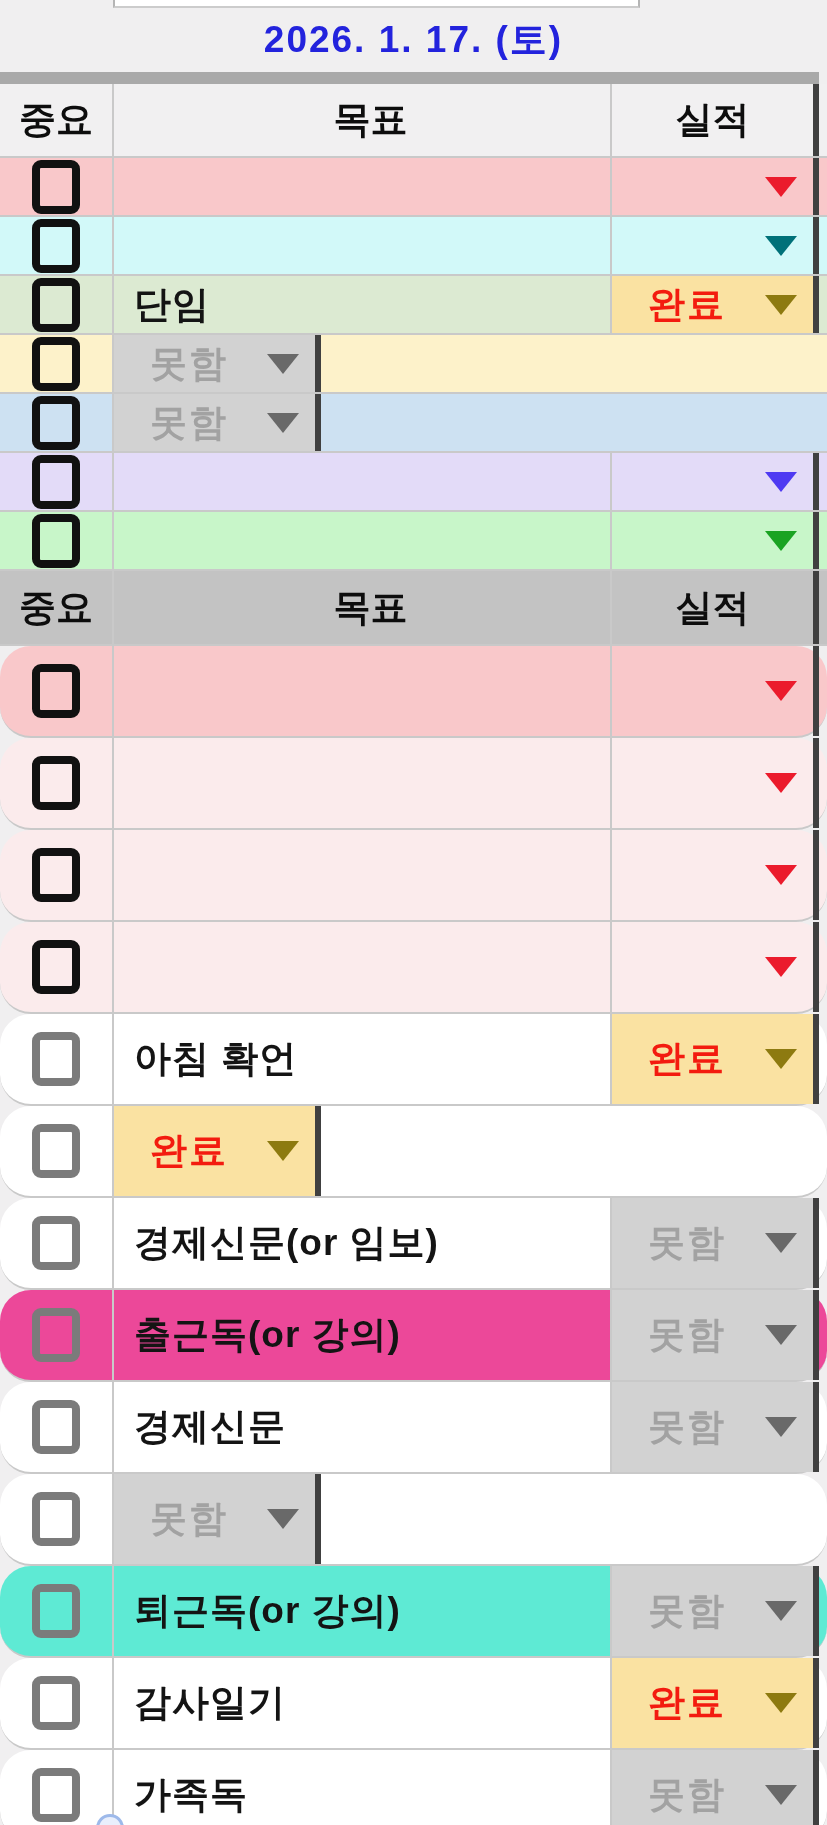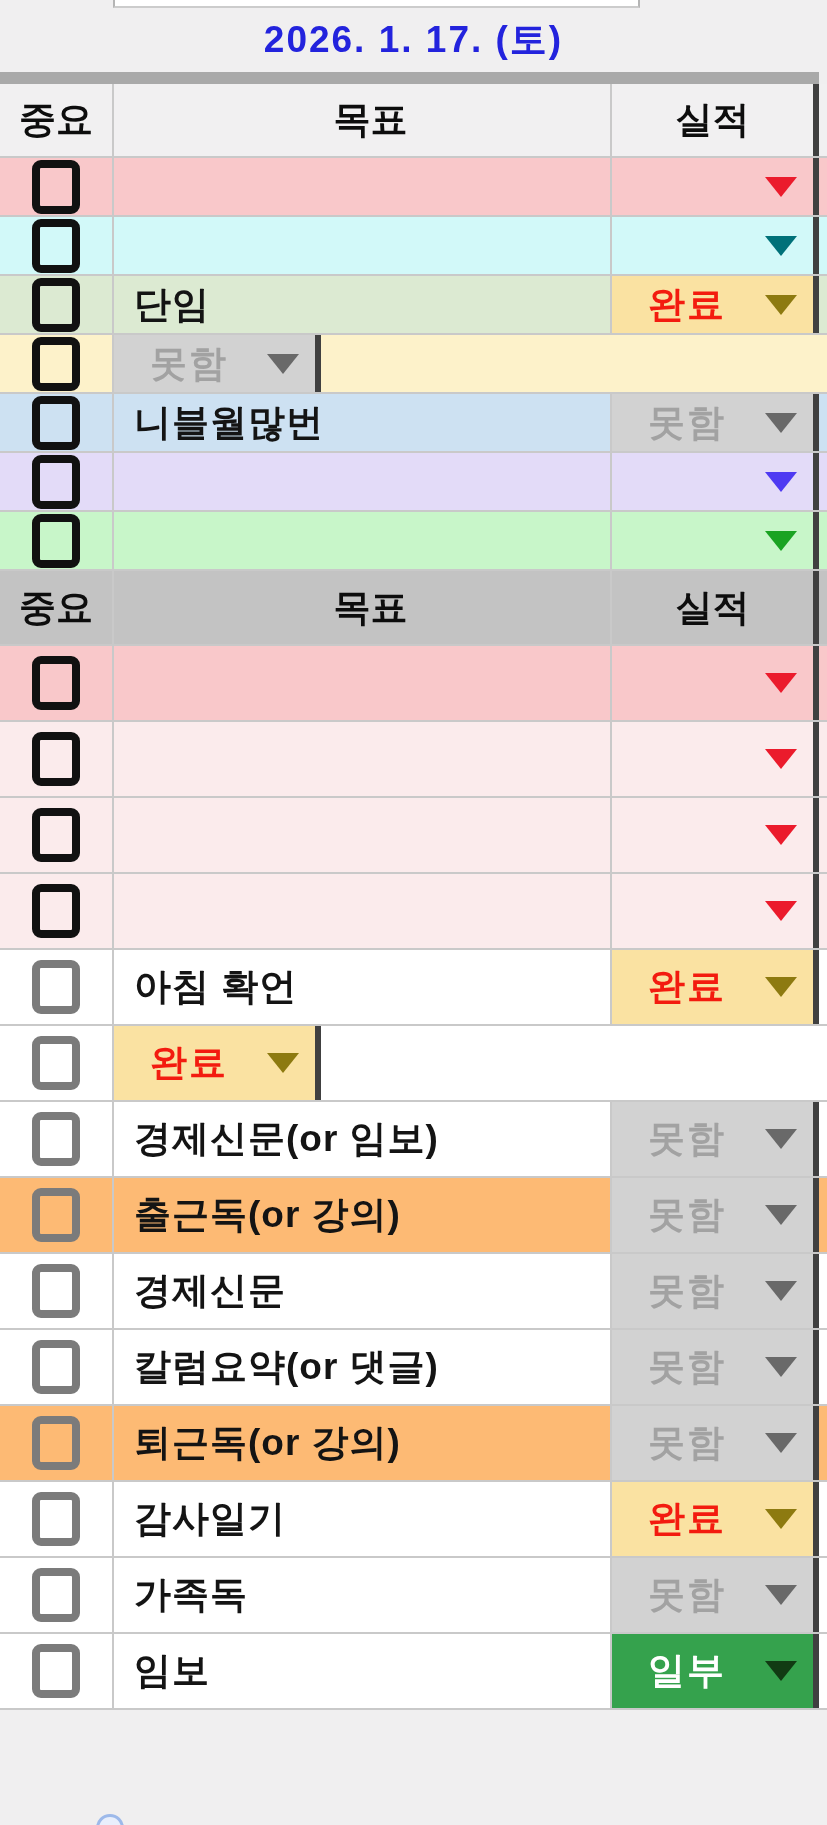--- a/index.html
+++ b/index.html
@@ -46,21 +46,21 @@
   .header2 { height:75px; background:#c3c3c3; border-bottom:2px solid #c9c9c9; }
   .hrow .hcell {
     display:flex; align-items:center; justify-content:center;
     font-size:37px; font-weight:700; color:#0d0d0d;
   }
   .hrow .c-goal { padding-left:17px; justify-content:center; }
 
   
   .row { border-bottom:2px solid #c9c9c9; }
   .section1 .row { height:59px; }
-  .section2 .row { height:76px; }
+  .section2 .row { height:92px;border-radius:31px; }
 
   .checkbox {
     width:48px; height:54px; border:8px solid #111111;
     border-radius:9px; background:transparent;
   }
 
   .goal-text {
     font-size:37px; font-weight:700; color:#141414;
     white-space:nowrap; letter-spacing:1px;
   }
@@ -152,23 +152,20 @@
     <div class="cell c-status" style="background: rgb(210, 210, 210);">
       <span class="status-label" style="color: rgb(162, 162, 162);">못함</span>
       <span class="status-arrow" style="border-top-color: rgb(105, 105, 105);"></span>
     </div>
     <div class="cell c-sliver"></div>
   </div>
       <div class="row" style="background: rgb(205, 225, 242);">
     <div class="cell c-imp">
       <div class="checkbox" style="border-color: rgb(17, 17, 17);"></div>
     </div>
-    <div class="cell c-goal">
-      <span class="goal-text">니블월많번</span>
-    </div>
     <div class="cell c-status" style="background: rgb(210, 210, 210);">
       <span class="status-label" style="color: rgb(162, 162, 162);">못함</span>
       <span class="status-arrow" style="border-top-color: rgb(105, 105, 105);"></span>
     </div>
     <div class="cell c-sliver"></div>
   </div>
       <div class="row" style="background: rgb(227, 219, 248);">
     <div class="cell c-imp">
       <div class="checkbox" style="border-color: rgb(17, 17, 17);"></div>
     </div>
@@ -285,21 +282,21 @@
     </div>
     <div class="cell c-goal">
       <span class="goal-text">경제신문(or 임보)</span>
     </div>
     <div class="cell c-status" style="background: rgb(210, 210, 210);">
       <span class="status-label" style="color: rgb(162, 162, 162);">못함</span>
       <span class="status-arrow" style="border-top-color: rgb(105, 105, 105);"></span>
     </div>
     <div class="cell c-sliver"></div>
   </div>
-      <div class="row" style="background: #fdba74;">
+      <div class="row" style="background: #ec4899;">
     <div class="cell c-imp">
       <div class="checkbox" style="border-color: rgb(123, 123, 123);"></div>
     </div>
     <div class="cell c-goal">
       <span class="goal-text">출근독(or 강의)</span>
     </div>
     <div class="cell c-status" style="background: rgb(210, 210, 210);">
       <span class="status-label" style="color: rgb(162, 162, 162);">못함</span>
       <span class="status-arrow" style="border-top-color: rgb(105, 105, 105);"></span>
     </div>
@@ -315,30 +312,27 @@
     <div class="cell c-status" style="background: rgb(210, 210, 210);">
       <span class="status-label" style="color: rgb(162, 162, 162);">못함</span>
       <span class="status-arrow" style="border-top-color: rgb(105, 105, 105);"></span>
     </div>
     <div class="cell c-sliver"></div>
   </div>
       <div class="row" style="background: rgb(255, 255, 255);">
     <div class="cell c-imp">
       <div class="checkbox" style="border-color: rgb(123, 123, 123);"></div>
     </div>
-    <div class="cell c-goal">
-      <span class="goal-text">칼럼요약(or 댓글)</span>
-    </div>
-    <div class="cell c-status" style="background: rgb(210, 210, 210);">
-      <span class="status-label" style="color: rgb(162, 162, 162);">못함</span>
-      <span class="status-arrow" style="border-top-color: rgb(105, 105, 105);"></span>
-    </div>
-    <div class="cell c-sliver"></div>
-  </div>
-      <div class="row" style="background: #fdba74;">
+    <div class="cell c-status" style="background: rgb(210, 210, 210);">
+      <span class="status-label" style="color: rgb(162, 162, 162);">못함</span>
+      <span class="status-arrow" style="border-top-color: rgb(105, 105, 105);"></span>
+    </div>
+    <div class="cell c-sliver"></div>
+  </div>
+      <div class="row" style="background: #5eead4;">
     <div class="cell c-imp">
       <div class="checkbox" style="border-color: rgb(123, 123, 123);"></div>
     </div>
     <div class="cell c-goal">
       <span class="goal-text">퇴근독(or 강의)</span>
     </div>
     <div class="cell c-status" style="background: rgb(210, 210, 210);">
       <span class="status-label" style="color: rgb(162, 162, 162);">못함</span>
       <span class="status-arrow" style="border-top-color: rgb(105, 105, 105);"></span>
     </div>

